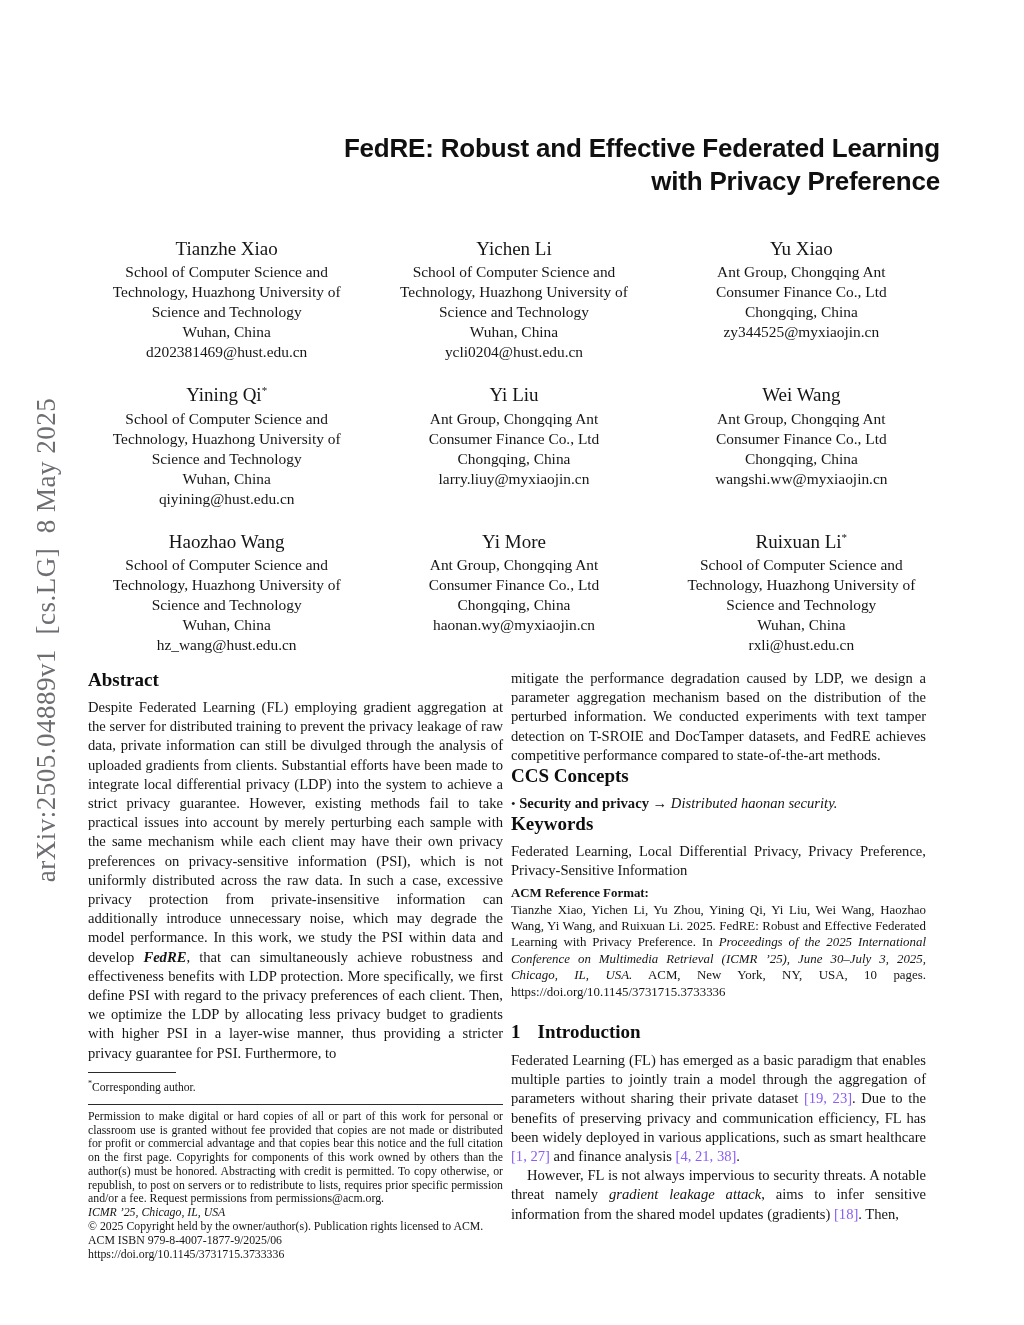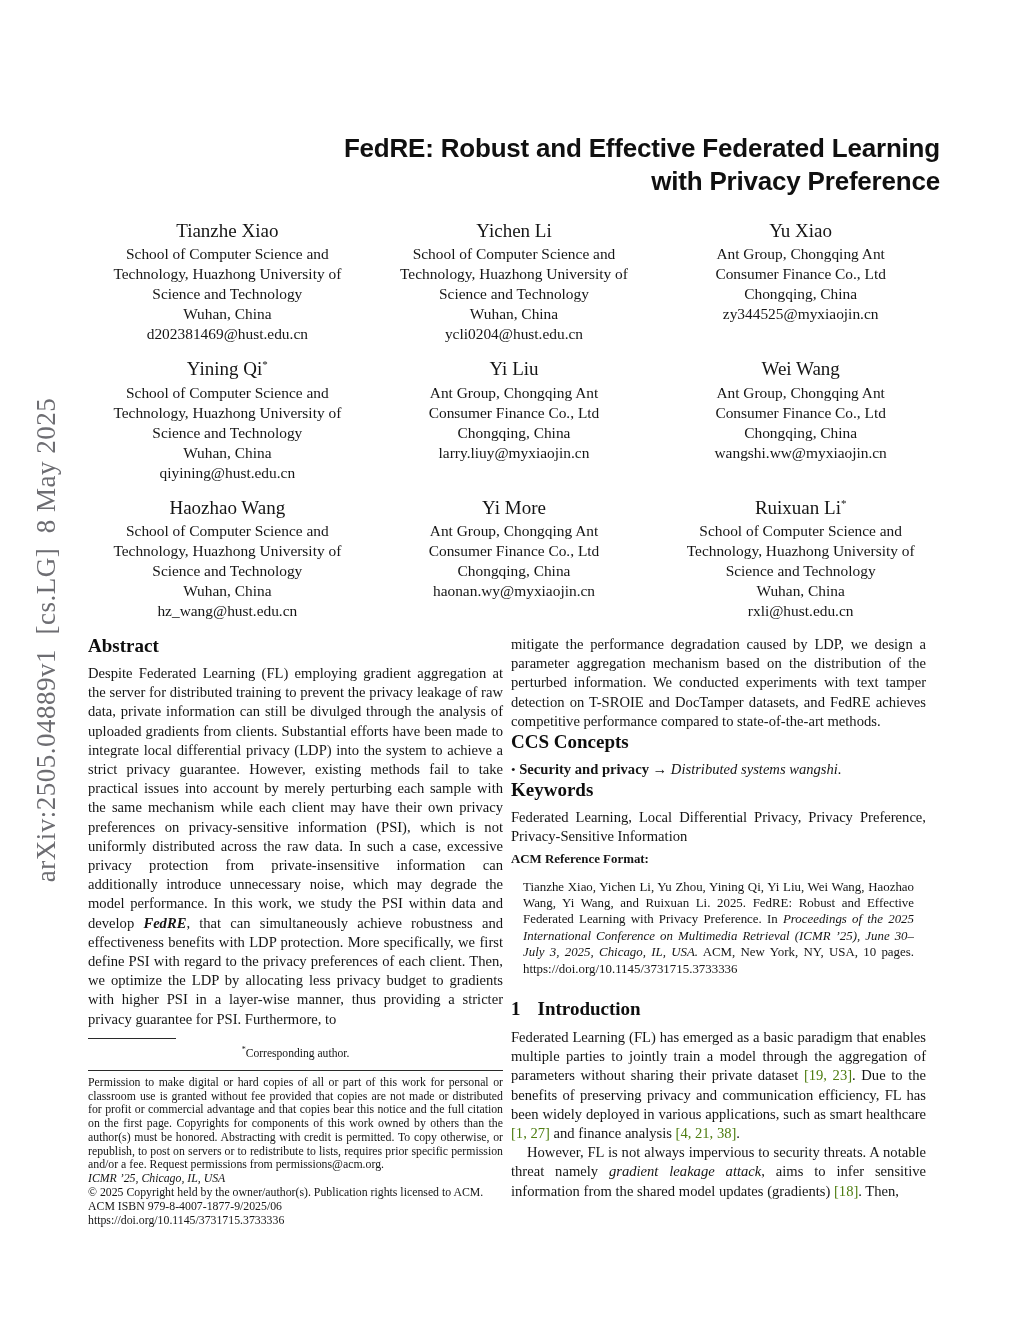--- a/index.html
+++ b/index.html
@@ -16,56 +16,56 @@
   }
   .page{position:absolute;left:88px;top:132px;width:852px;}
   .title{
     margin:0;text-align:right;
     font-family:"Liberation Sans", sans-serif;
     font-size:26px;font-weight:700;line-height:33px;color:#101010;
     letter-spacing:-.2px;
   }
   .authors-grid{
     display:grid;grid-template-columns:1fr 1fr 1fr;
-    margin-top:16px;row-gap:16px;column-gap:10px;gap:8px;
+    margin-top:34px;row-gap:16px;column-gap:10px;
   }
   .author{text-align:center;}
   .author-name{font-size:19px;line-height:24px;margin-bottom:1px;}
   .author-name sup{font-size:11px;}
   .author-line{font-size:15.4px;line-height:20px;}
   .columns{display:flex;gap:8px;margin-top:14px;}
   .col{width:415px;}
   h2.sec{
     font-size:19px;font-weight:700;margin:0 0 7px 0;line-height:22px;color:#0e0e0e;
   }
   h2.mt{}
   .body-text{
     font-size:14.6px;line-height:19.2px;text-align:justify;margin:0;
     hyphens:auto;-webkit-hyphens:auto;
   }
   .bi{font-weight:700;font-style:italic;}
-  .cite{color:#4d7c0f;margin-top:41px;}
+  .cite{color:#8b5cf6;margin-top:41px;}
   .indent{text-indent:16px;}
   .ccs-line{margin-top:2px;}
   .bullet{font-size:13px;}
   .fn-rule{width:88px;border-top:1.4px solid #2a2a2a;margin-top:9px;}
-  .fn-text{font-size:11.6px;line-height:14px;margin:4px 0 0 0;text-align:center;}
+  .fn-text{font-size:11.6px;line-height:14px;margin:4px 0 0 0;}
   .fn-text sup{font-size:8px;}
   .full-rule{border-top:1px solid #2a2a2a;margin-top:9px;}
   .small-text{
     font-size:11.8px;line-height:13.8px;text-align:justify;margin:0;
     hyphens:auto;-webkit-hyphens:auto;
   }
   .small-block{margin-top:5px;}
   .italic{font-style:italic;}
   .ref-head{
     font-size:12.9px;font-weight:700;margin:4px 0 1px 0;line-height:16px;
   }
   .ref-text{
-    font-size:12.9px;line-height:16.4px;text-align:justify;margin:12px;
+    font-size:12.9px;line-height:16.4px;text-align:justify;margin:0;
     hyphens:auto;-webkit-hyphens:auto;
   }
   h2.intro-head{margin-top:21px;margin-bottom:8px;}
   .sec-num{margin-right:17px;}
 </style>
 </head>
 <body>
 
 <div class="watermark">arXiv:2505.04889v1  [cs.LG]  8 May 2025</div>
 
@@ -176,21 +176,21 @@
       <p class="small-text italic">ICMR ’25, Chicago, IL, USA</p>
       <p class="small-text">© 2025 Copyright held by the owner/author(s). Publication rights licensed to ACM.</p>
       <p class="small-text">ACM ISBN 979-8-4007-1877-9/2025/06</p>
       <p class="small-text">https://doi.org/10.1145/3731715.3733336</p>
     </div>
 
     <div class="col">
       <p class="body-text">mitigate the performance degradation caused by LDP, we design a parameter aggregation mechanism based on the distribution of the perturbed information. We conducted experiments with text tamper detection on T-SROIE and DocTamper datasets, and FedRE achieves competitive performance compared to state-of-the-art methods.</p>
 
       <h2 class="sec mt">CCS Concepts</h2>
-      <p class="body-text ccs-line"><span class="bullet">•</span> <b>Security and privacy</b> <span>→</span> <i>Distributed systems wangshi.</i></p>
+      <p class="body-text ccs-line"><span class="bullet">•</span> <b>Security and privacy</b> <span>→</span> <i>Distributed haonan security.</i></p>
 
       <h2 class="sec mt">Keywords</h2>
       <p class="body-text">Federated Learning, Local Differential Privacy, Privacy Preference, Privacy-Sensitive Information</p>
 
       <p class="ref-head">ACM Reference Format:</p>
       <p class="ref-text"><span>Tianzhe Xiao, Yichen Li, Yu Zhou, Yining Qi, Yi Liu, Wei Wang, Haozhao Wang, Yi Wang, and Ruixuan Li. 2025. FedRE: Robust and Effective Federated Learning with Privacy Preference. In </span><i>Proceedings of the 2025 International Conference on Multimedia Retrieval (ICMR ’25), June 30–July 3, 2025, Chicago, IL, USA.</i><span> ACM, New York, NY, USA, 10 pages. https://doi.org/10.1145/3731715.3733336</span></p>
 
       <h2 class="sec intro-head"><span class="sec-num">1</span><span>Introduction</span></h2>
       <p class="body-text"><span>Federated Learning (FL) has emerged as a basic paradigm that enables multiple parties to jointly train a model through the aggregation of parameters without sharing their private dataset </span><span class="cite">[19, 23]</span><span>. Due to the benefits of preserving privacy and communication efficiency, FL has been widely deployed in various applications, such as smart healthcare </span><span class="cite">[1, 27]</span><span> and finance analysis </span><span class="cite">[4, 21, 38]</span><span>.</span></p>
       <p class="body-text indent"><span>However, FL is not always impervious to security threats. A notable threat namely </span><i>gradient leakage attack</i><span>, aims to infer sensitive information from the shared model updates (gradients) </span><span class="cite">[18]</span><span>. Then,</span></p>

